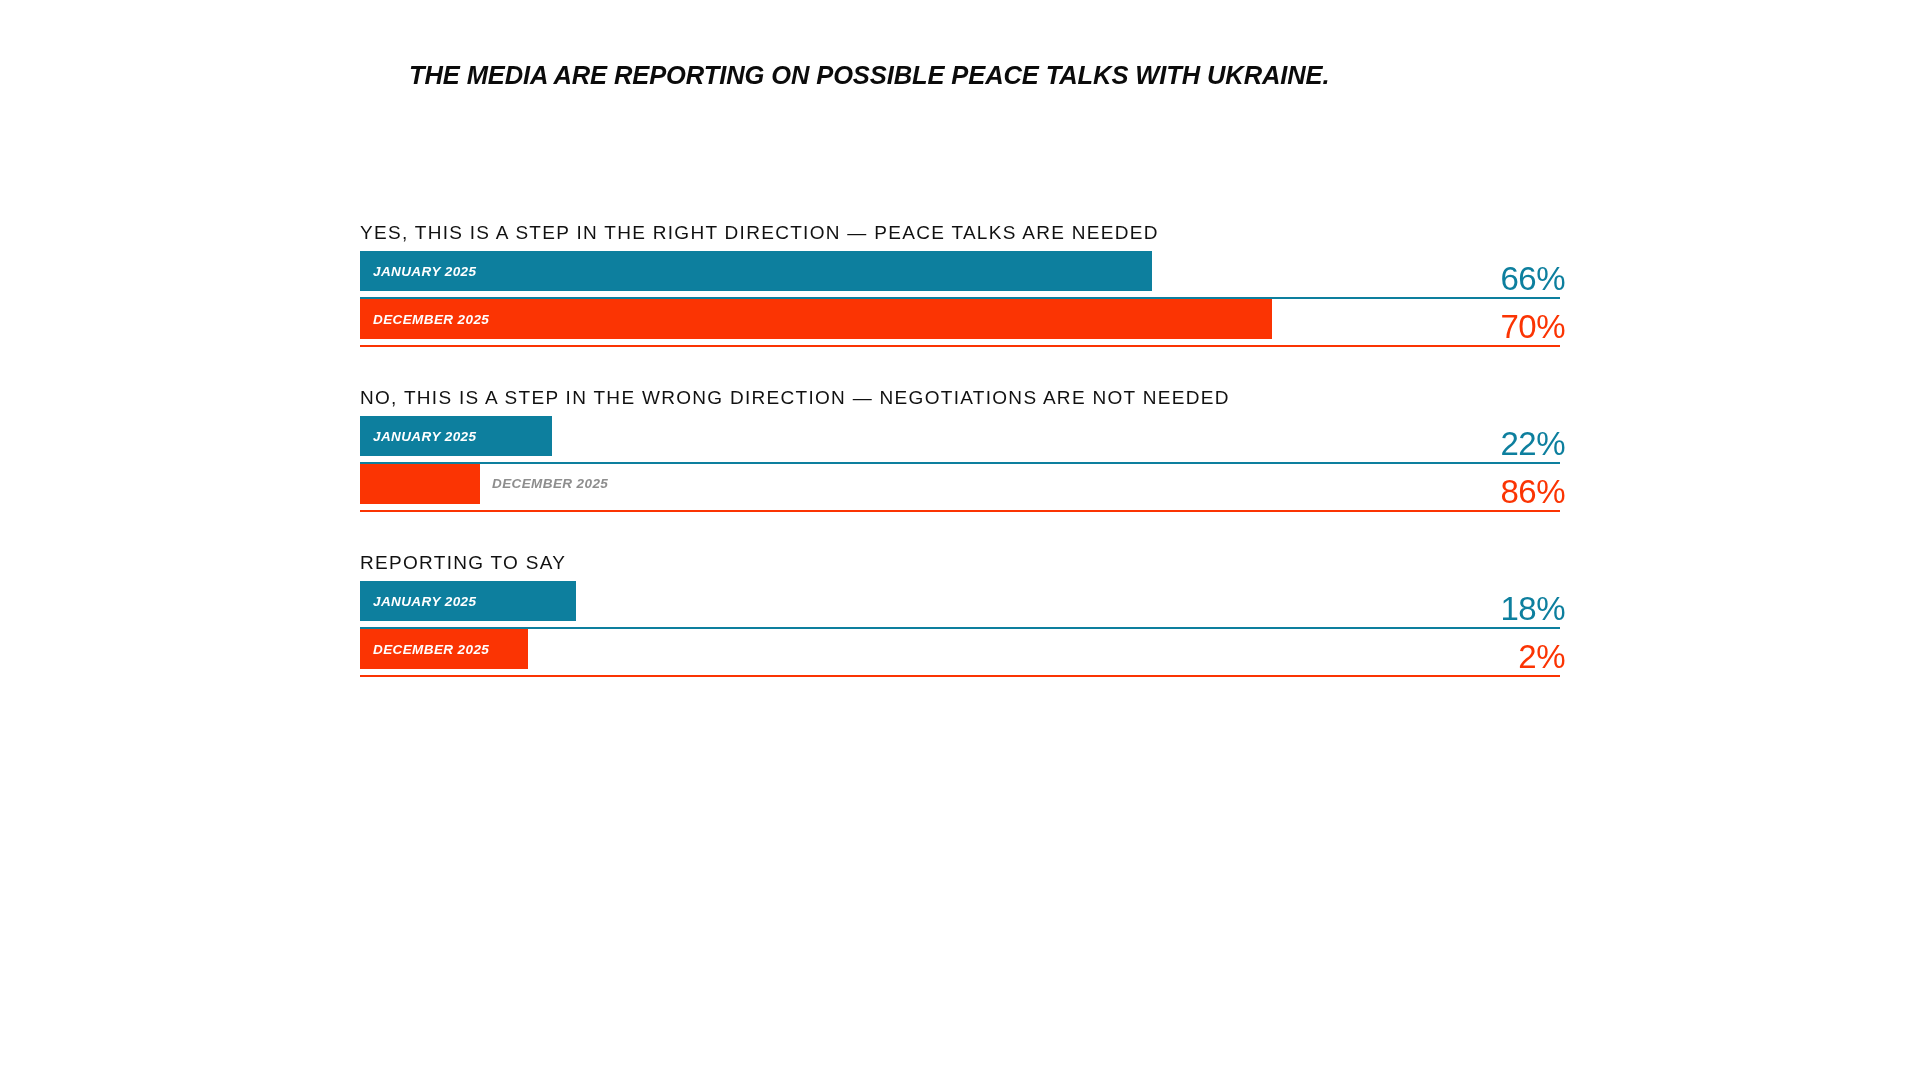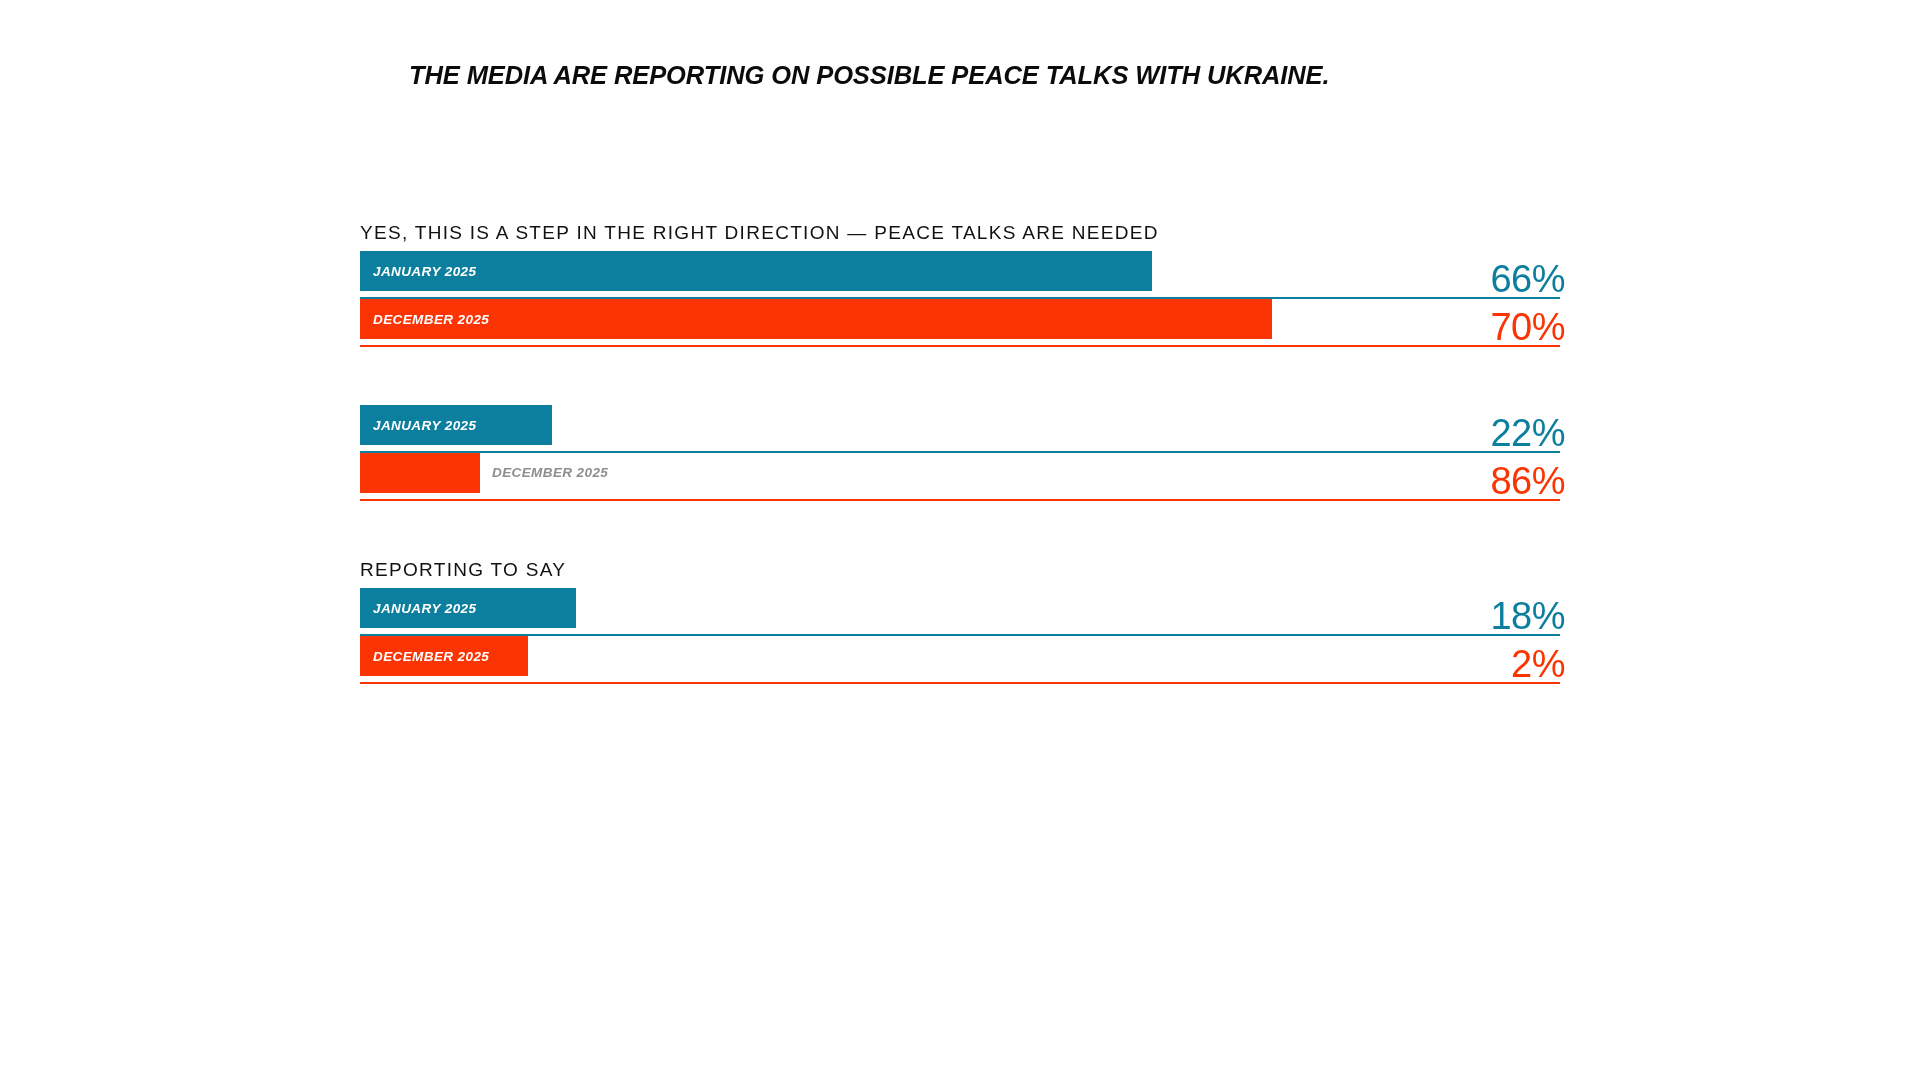--- a/index.html
+++ b/index.html
@@ -29,21 +29,21 @@
     line-height:34px;
     white-space:nowrap;
   }
 
   
   .chart {
     position:absolute;
     left:360px; top:222px;
     width:1205px;
   }
-  .group { position:relative; margin-bottom:58px; }
+  .group { position:relative; margin-bottom:40px; }
   .group:last-child { margin-bottom:0; }
 
   .group-label {
     font-family:"Liberation Sans", sans-serif;
     font-size:19px;
     font-weight:normal;
     letter-spacing:1.3px;
     color:#111111;
     white-space:nowrap;
     margin-bottom:7px;
@@ -93,21 +93,21 @@
     color:#8e8e8e;
     padding-left:0;
     white-space:nowrap;
   }
 
   .value {
     position:absolute;
     right:0;
     bottom:2px;
     font-family:"Liberation Sans", sans-serif;
-    font-size:38px;
+    font-size:33px;
     font-weight:normal;
     letter-spacing:-0.5px;
     line-height:36px;
     white-space:nowrap;
   }
   .value.blue { color:#0d7f9e; }
   .value.orange { color:#fb3403; }
 </style>
 </head>
 <body>
@@ -138,20 +138,21 @@
           <div class="baseline orange"></div>
         </div>
         <div class="bar orange" style="width:912px;">
           <span class="bar-label">DECEMBER 2025</span>
         </div>
         <div class="value orange">70%</div>
       </div>
     </div>
 
     <div class="group">
+      <div class="group-label">NO, THIS IS A STEP IN THE WRONG DIRECTION — NEGOTIATIONS ARE NOT NEEDED</div>
 
       <div class="row">
         <div class="track">
           <div class="baseline blue"></div>
         </div>
         <div class="bar blue" style="width:192px;">
           <span class="bar-label">JANUARY 2025</span>
         </div>
         <div class="value blue">22%</div>
       </div>

